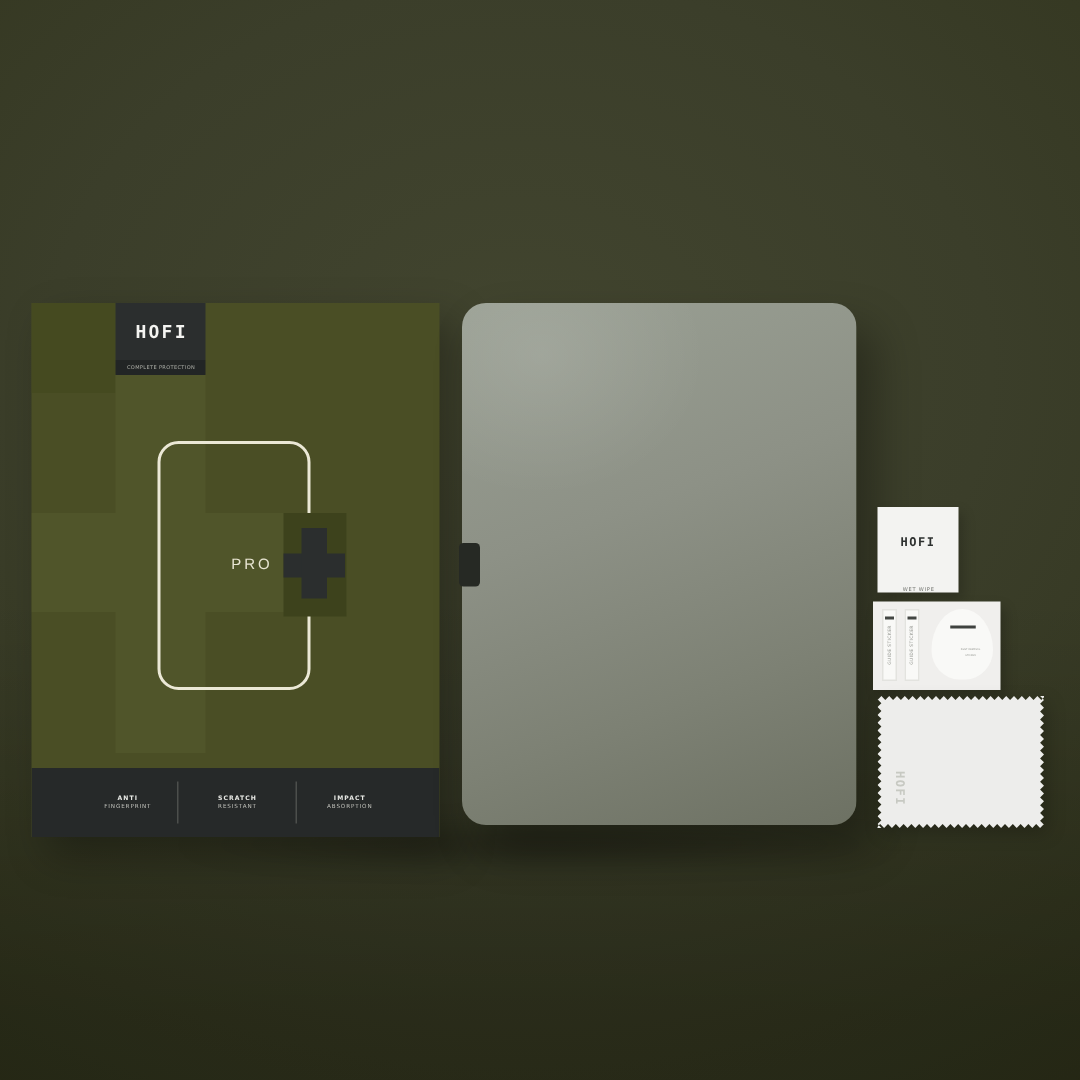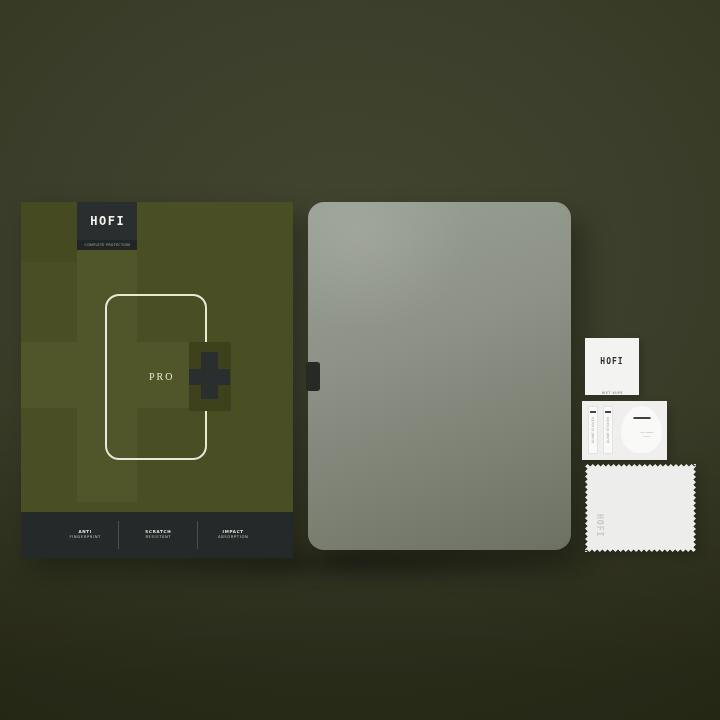--- a/index.html
+++ b/index.html
@@ -27,22 +27,22 @@
   .art-light-v{left:56px;top:47px;width:60px;height:253px;background:#50552a;}
   .art-light-h{left:0;top:140px;width:210px;height:66px;background:#50552a;}
   .tablet-outline{
     left:84px;top:92px;width:102px;height:166px;
     border:2px solid #ebe8d6;border-radius:14px;background:transparent;
   }
   .art-dark-sq{left:168px;top:140px;width:42px;height:69px;background:#3d421c;}
   .plus-h{left:168px;top:167px;width:41px;height:16px;background:#2b2e2e;}
   .plus-v{left:180px;top:150px;width:17px;height:47px;background:#2b2e2e;}
   .pro-label{
-    position:absolute;left:128px;top:169px;width:38px;text-align:left;
-    font-family:Liberation Serif, serif;font-size:10px;letter-spacing:2px;
+    position:absolute;left:128px;top:169px;width:38px;text-align:center;
+    font-family:Liberation Sans, sans-serif;font-size:10px;letter-spacing:2px;
     color:#e8e5d2;
   }
   .hofi-badge{
     position:absolute;left:56px;top:0;width:60px;height:38px;background:#2b2e2e;
     display:flex;align-items:center;justify-content:center;
   }
   .hofi-logo{
     font-family:"DejaVu Sans Mono",monospace;font-weight:bold;
     font-size:12px;letter-spacing:1.5px;margin-right:-1.5px;color:#f4f4f1;
   }

